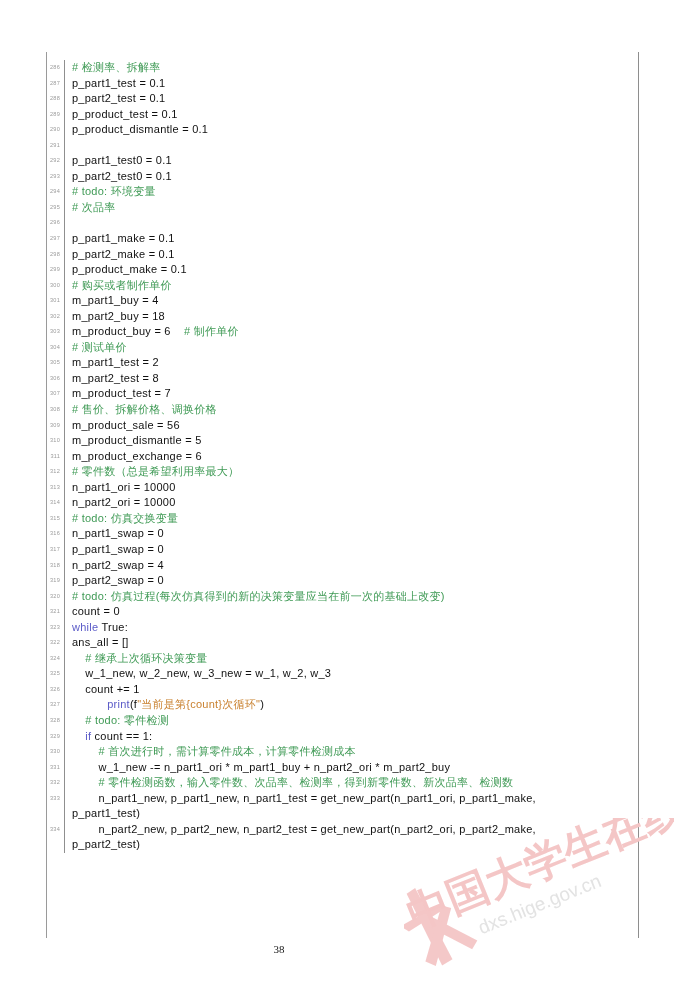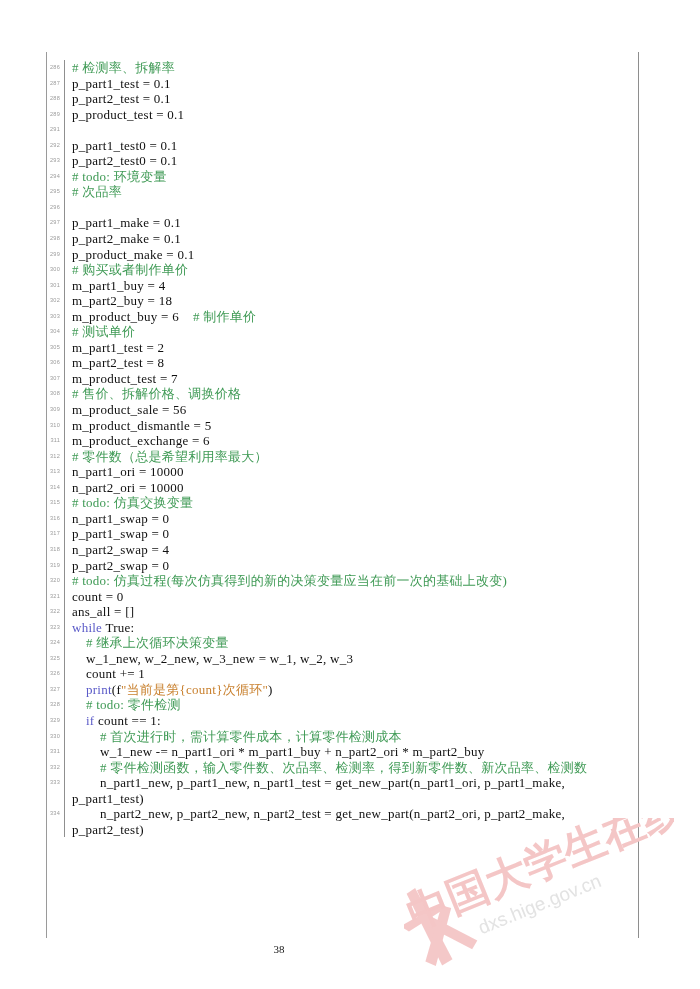--- a/index.html
+++ b/index.html
@@ -79,31 +79,31 @@
   }
   .gutter {
     flex: 0 0 1px;
     align-self: stretch;
     background: #8f8f8f;
     min-height: 15.55px;
   }
   .code {
     flex: 1 1 auto;
     padding-left: 7px;
-    font-family: Liberation Serif, serif;
-    font-size: 13px;
+    font-family: Liberation Sans, sans-serif;
+    font-size: 11px;
     line-height: 15.55px;
     white-space: pre-wrap;
     word-break: break-word;
     letter-spacing: 0.25px;
     color: #101010;
   }
   .code .cm { color: #3f9a55; }
   .code .kw { color: #5b5bc8; }
-  .code .bi { color: #5b5bc8; }
+  .code .bi { color: #5b5bc8; margin-left: 22px; }
   .code .st { color: #c9812f; }
   .code .nm { color: #101010; }
 
   
   #pageno {
     position: absolute;
     left: 0;
     top: 943px;
     width: 558px;
     text-align: center;
@@ -136,20 +136,25 @@
         <div class="lineno">288</div>
         <div class="gutter"></div>
         <div class="code"><span class="nm">p_part2_test = 0.1</span></div>
       </div>
       <div class="code-row">
         <div class="lineno">289</div>
         <div class="gutter"></div>
         <div class="code"><span class="nm">p_product_test = 0.1</span></div>
       </div>
       <div class="code-row">
+        <div class="lineno">290</div>
+        <div class="gutter"></div>
+        <div class="code"><span class="nm">p_product_dismantle = 0.1</span></div>
+      </div>
+      <div class="code-row">
         <div class="lineno">291</div>
         <div class="gutter"></div>
         <div class="code">&nbsp;</div>
       </div>
       <div class="code-row">
         <div class="lineno">292</div>
         <div class="gutter"></div>
         <div class="code"><span class="nm">p_part1_test0 = 0.1</span></div>
       </div>
       <div class="code-row">
@@ -291,28 +296,28 @@
         <div class="lineno">320</div>
         <div class="gutter"></div>
         <div class="code"><span class="cm"># todo: 仿真过程(每次仿真得到的新的决策变量应当在前一次的基础上改变)</span></div>
       </div>
       <div class="code-row">
         <div class="lineno">321</div>
         <div class="gutter"></div>
         <div class="code"><span class="nm">count = 0</span></div>
       </div>
       <div class="code-row">
+        <div class="lineno">323</div>
+        <div class="gutter"></div>
+        <div class="code"><span class="kw">while</span><span class="nm"> True:</span></div>
+      </div>
+      <div class="code-row">
         <div class="lineno">322</div>
         <div class="gutter"></div>
         <div class="code"><span class="nm">ans_all = []</span></div>
-      </div>
-      <div class="code-row">
-        <div class="lineno">323</div>
-        <div class="gutter"></div>
-        <div class="code"><span class="kw">while</span><span class="nm"> True:</span></div>
       </div>
       <div class="code-row">
         <div class="lineno">324</div>
         <div class="gutter"></div>
         <div class="code"><span class="cm">    # 继承上次循环决策变量</span></div>
       </div>
       <div class="code-row">
         <div class="lineno">325</div>
         <div class="gutter"></div>
         <div class="code"><span class="nm">    w_1_new, w_2_new, w_3_new = w_1, w_2, w_3</span></div>

